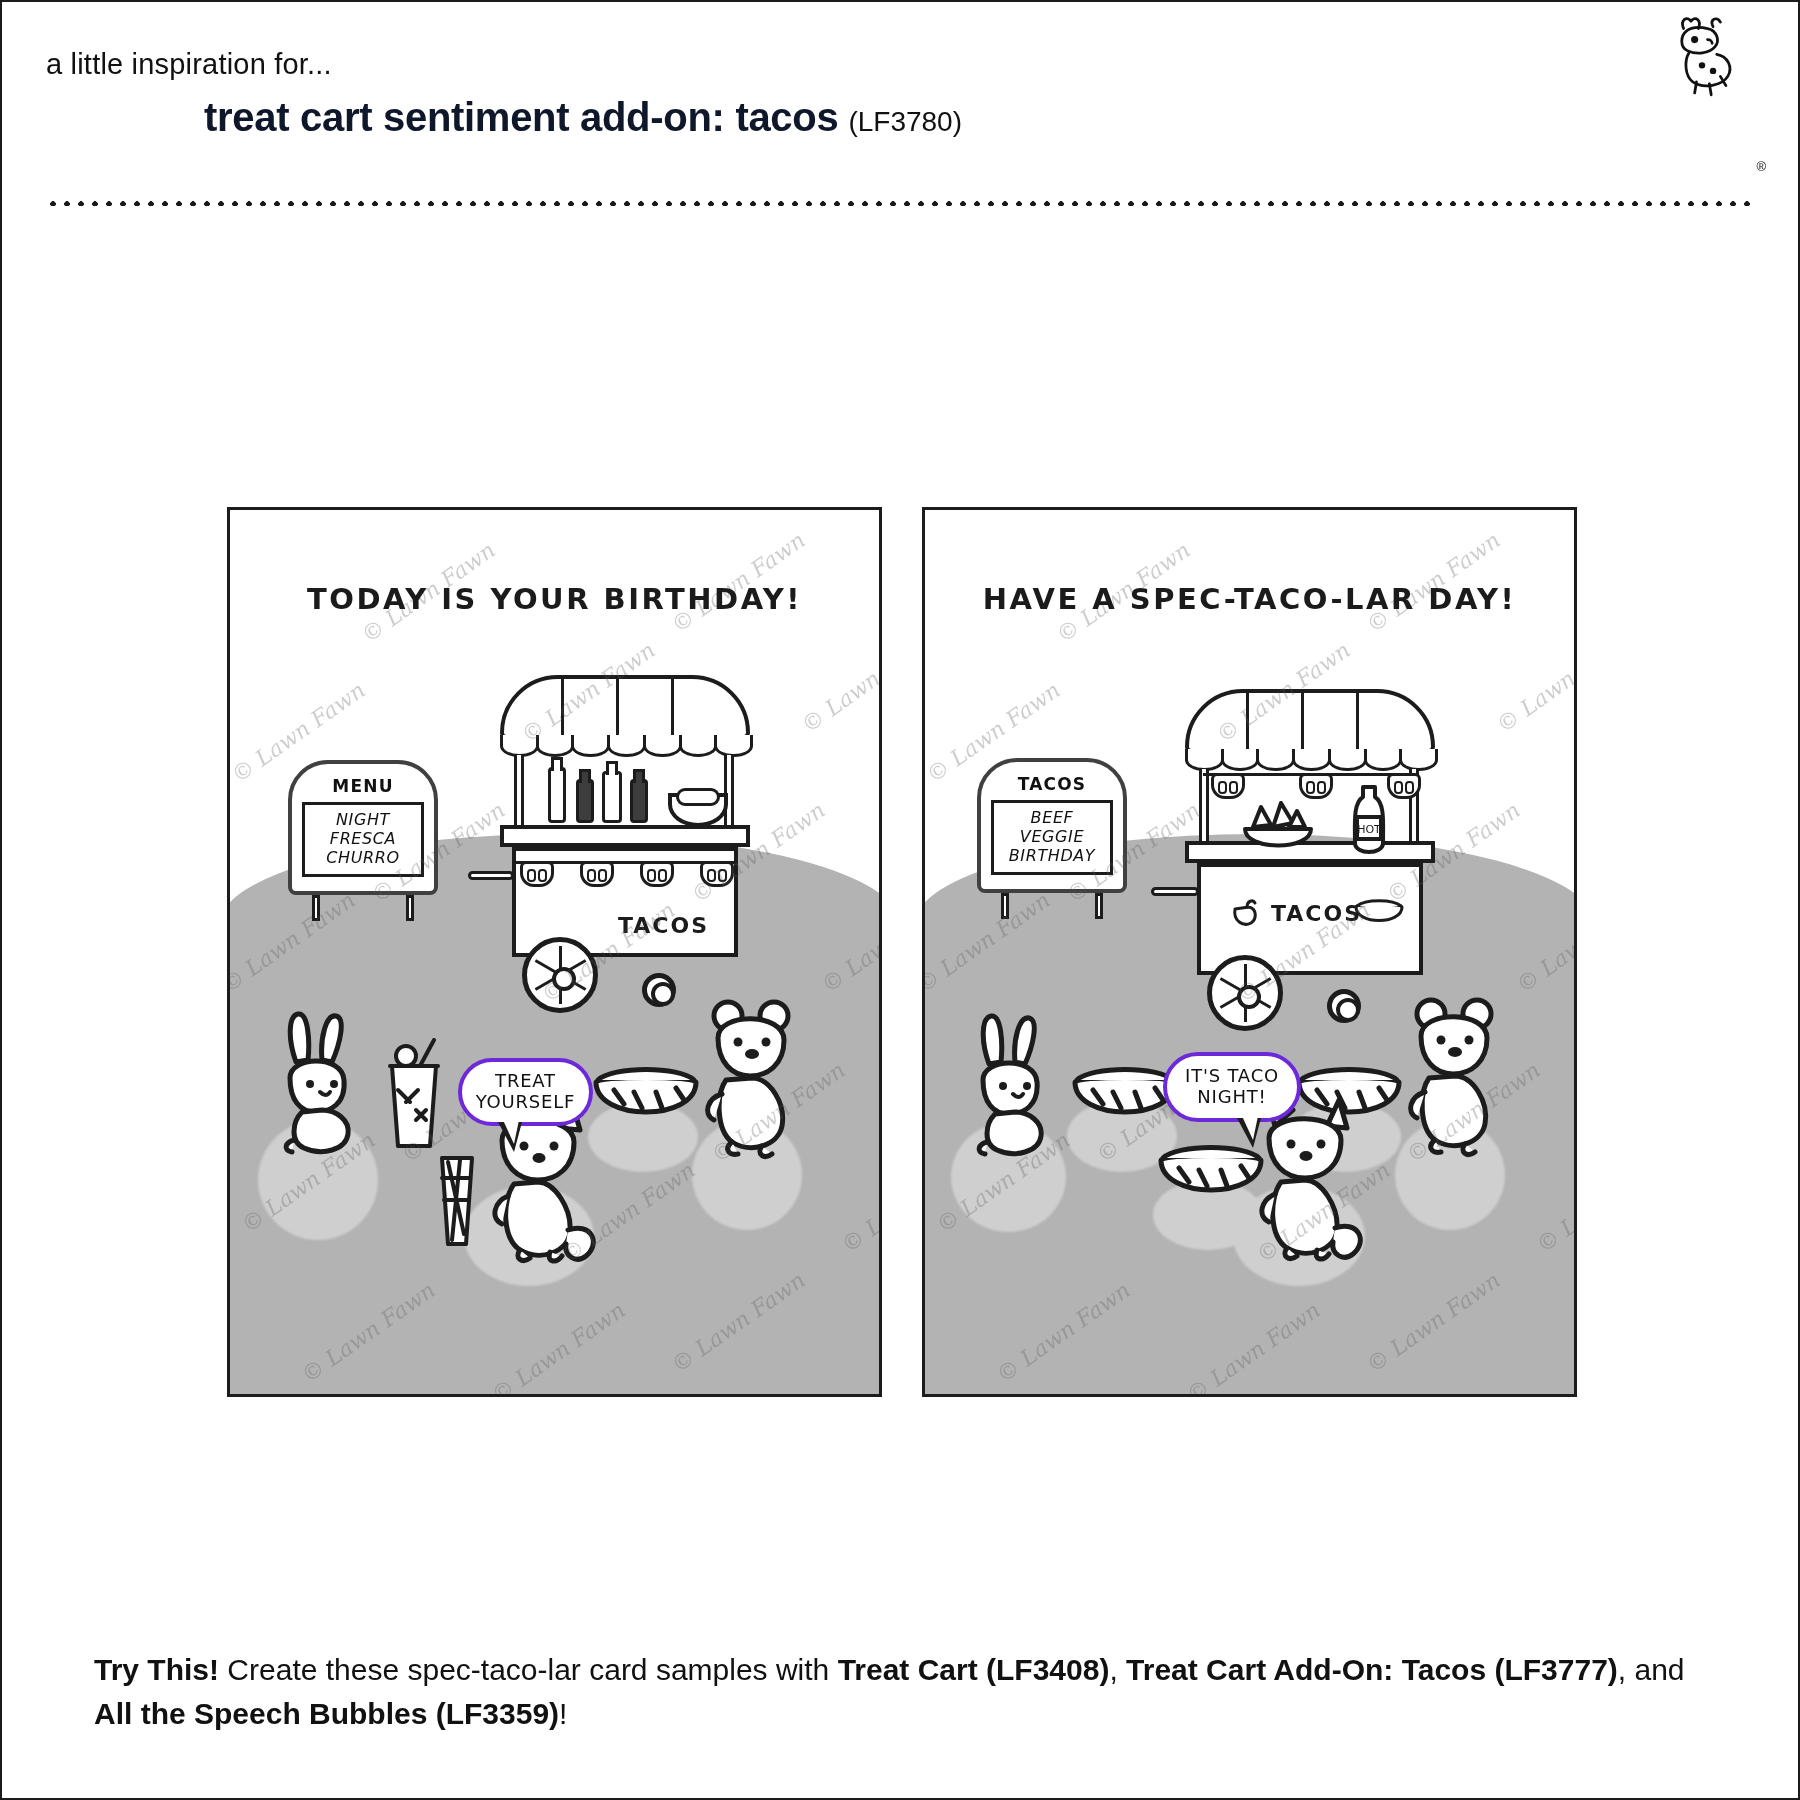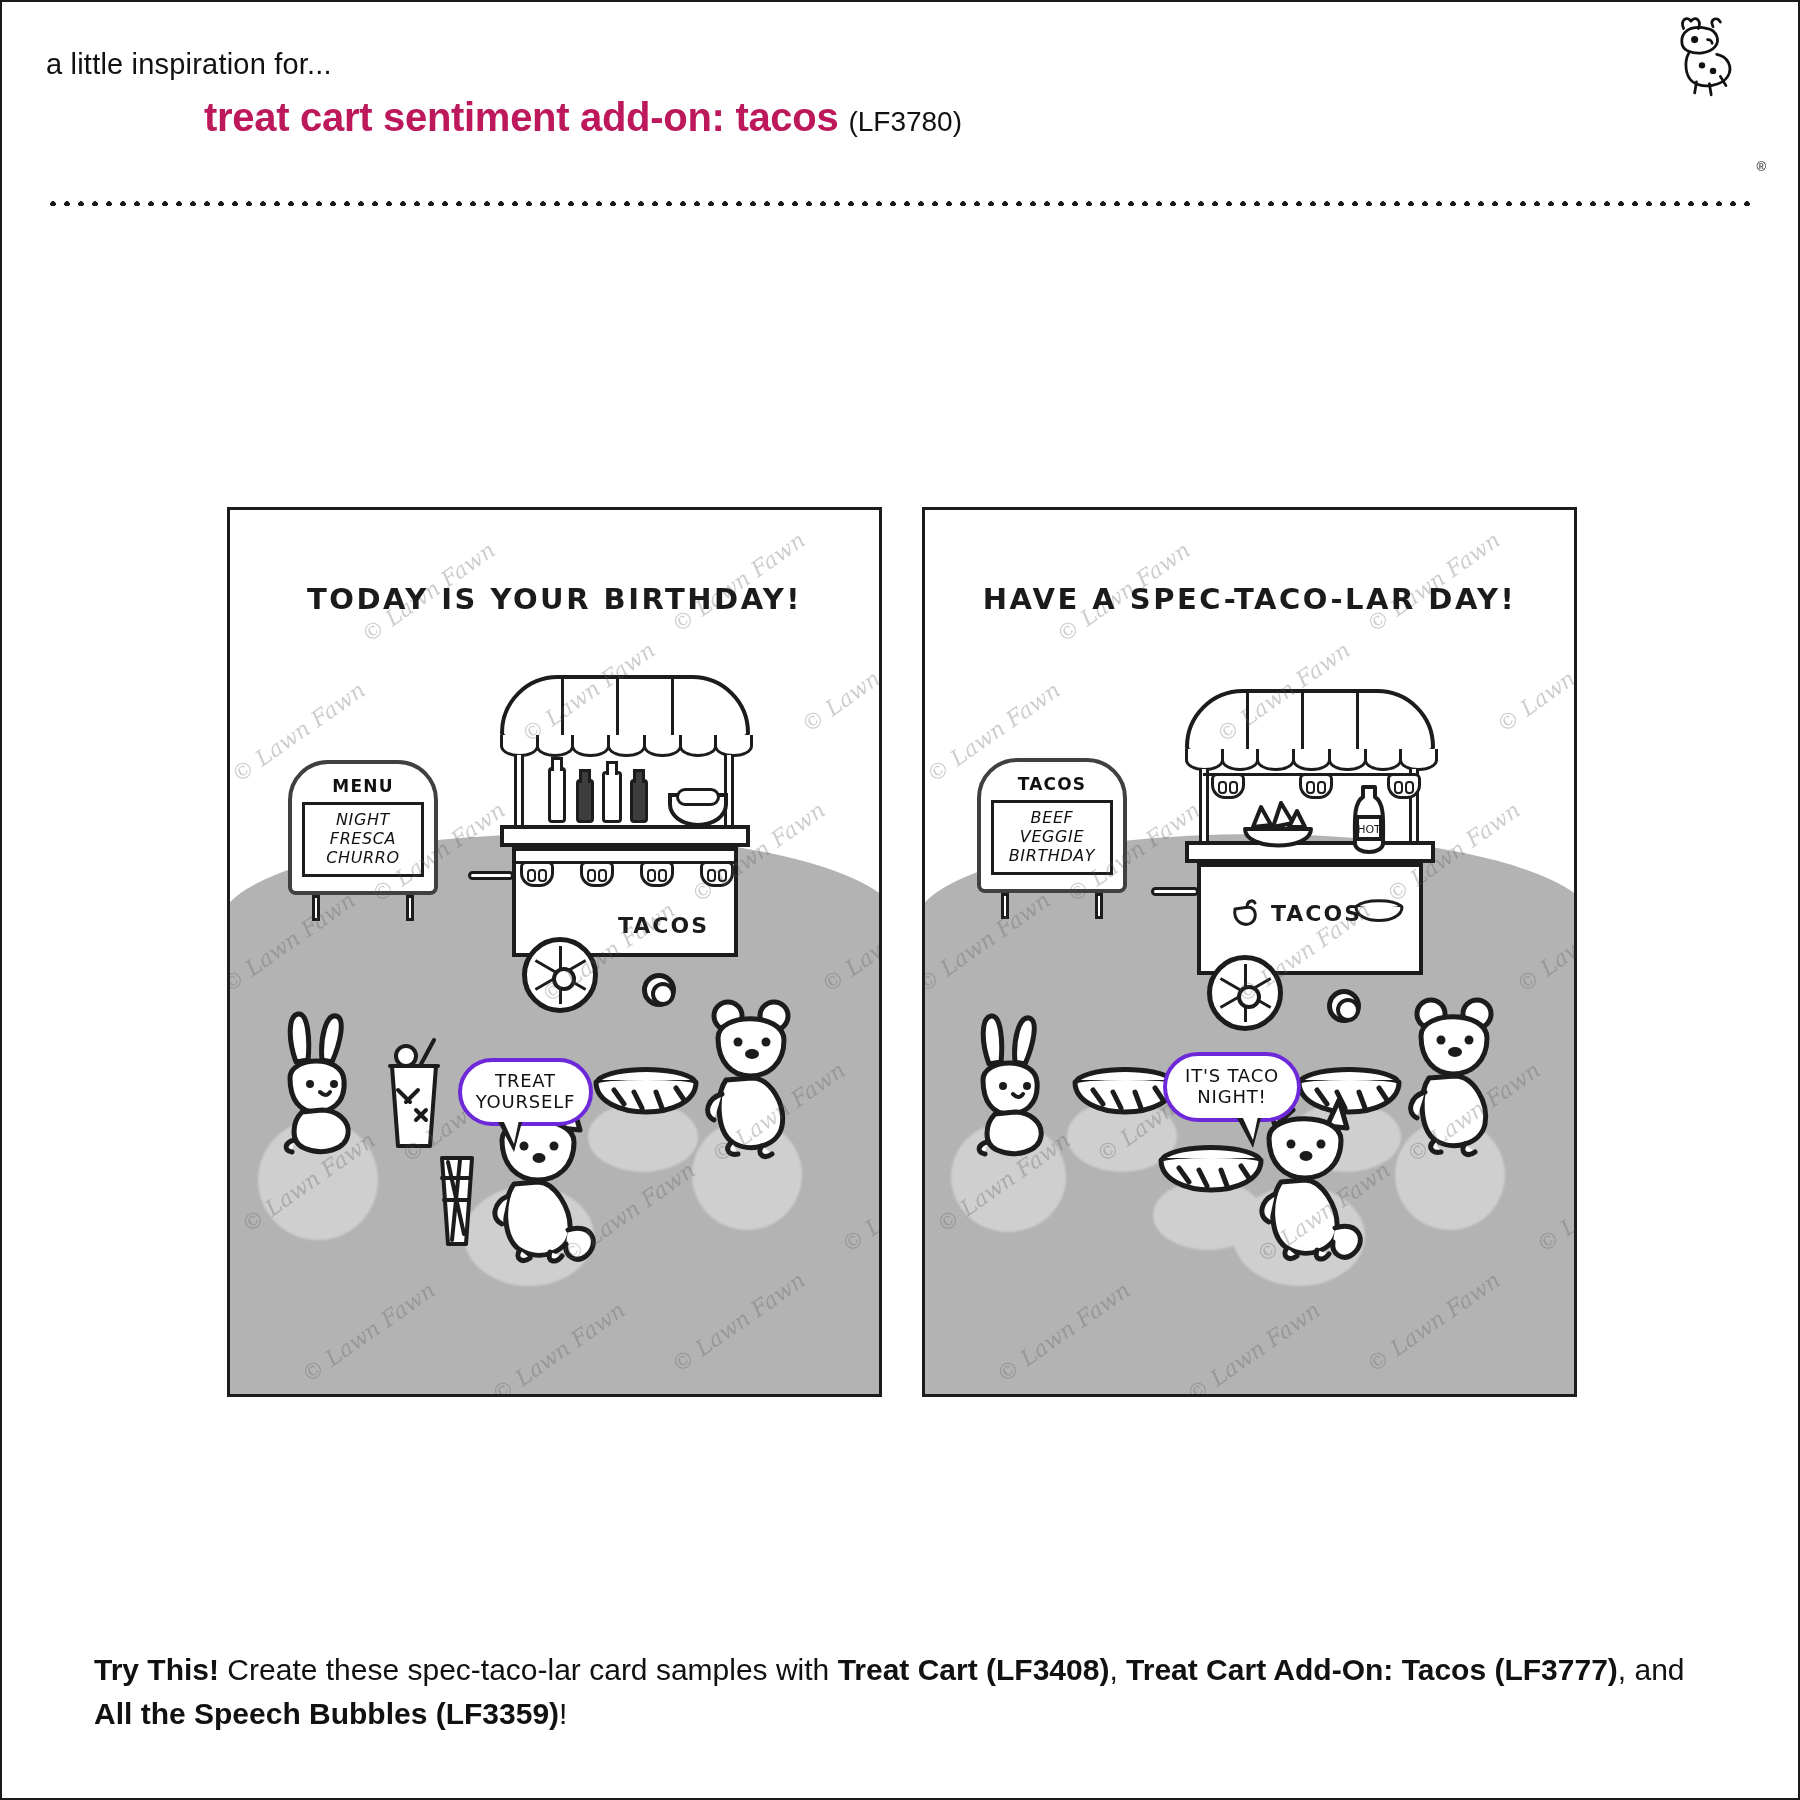--- a/index.html
+++ b/index.html
@@ -39,21 +39,21 @@
   .title-line {
     margin-top: 14px;
     padding-left: 158px;
     display: flex;
     align-items: baseline;
   }
   .title-main {
     font-size: 40px;
     font-weight: bold;
     letter-spacing: -0.3px;
-    color: #be185d;
+    color: #0f172a;
   }
   .title-code {
     font-size: 28px;
     font-weight: normal;
     margin-left: 10px;
     color: #111;
   }
   .dotted-rule {
     position: absolute;
     left: 44px;

